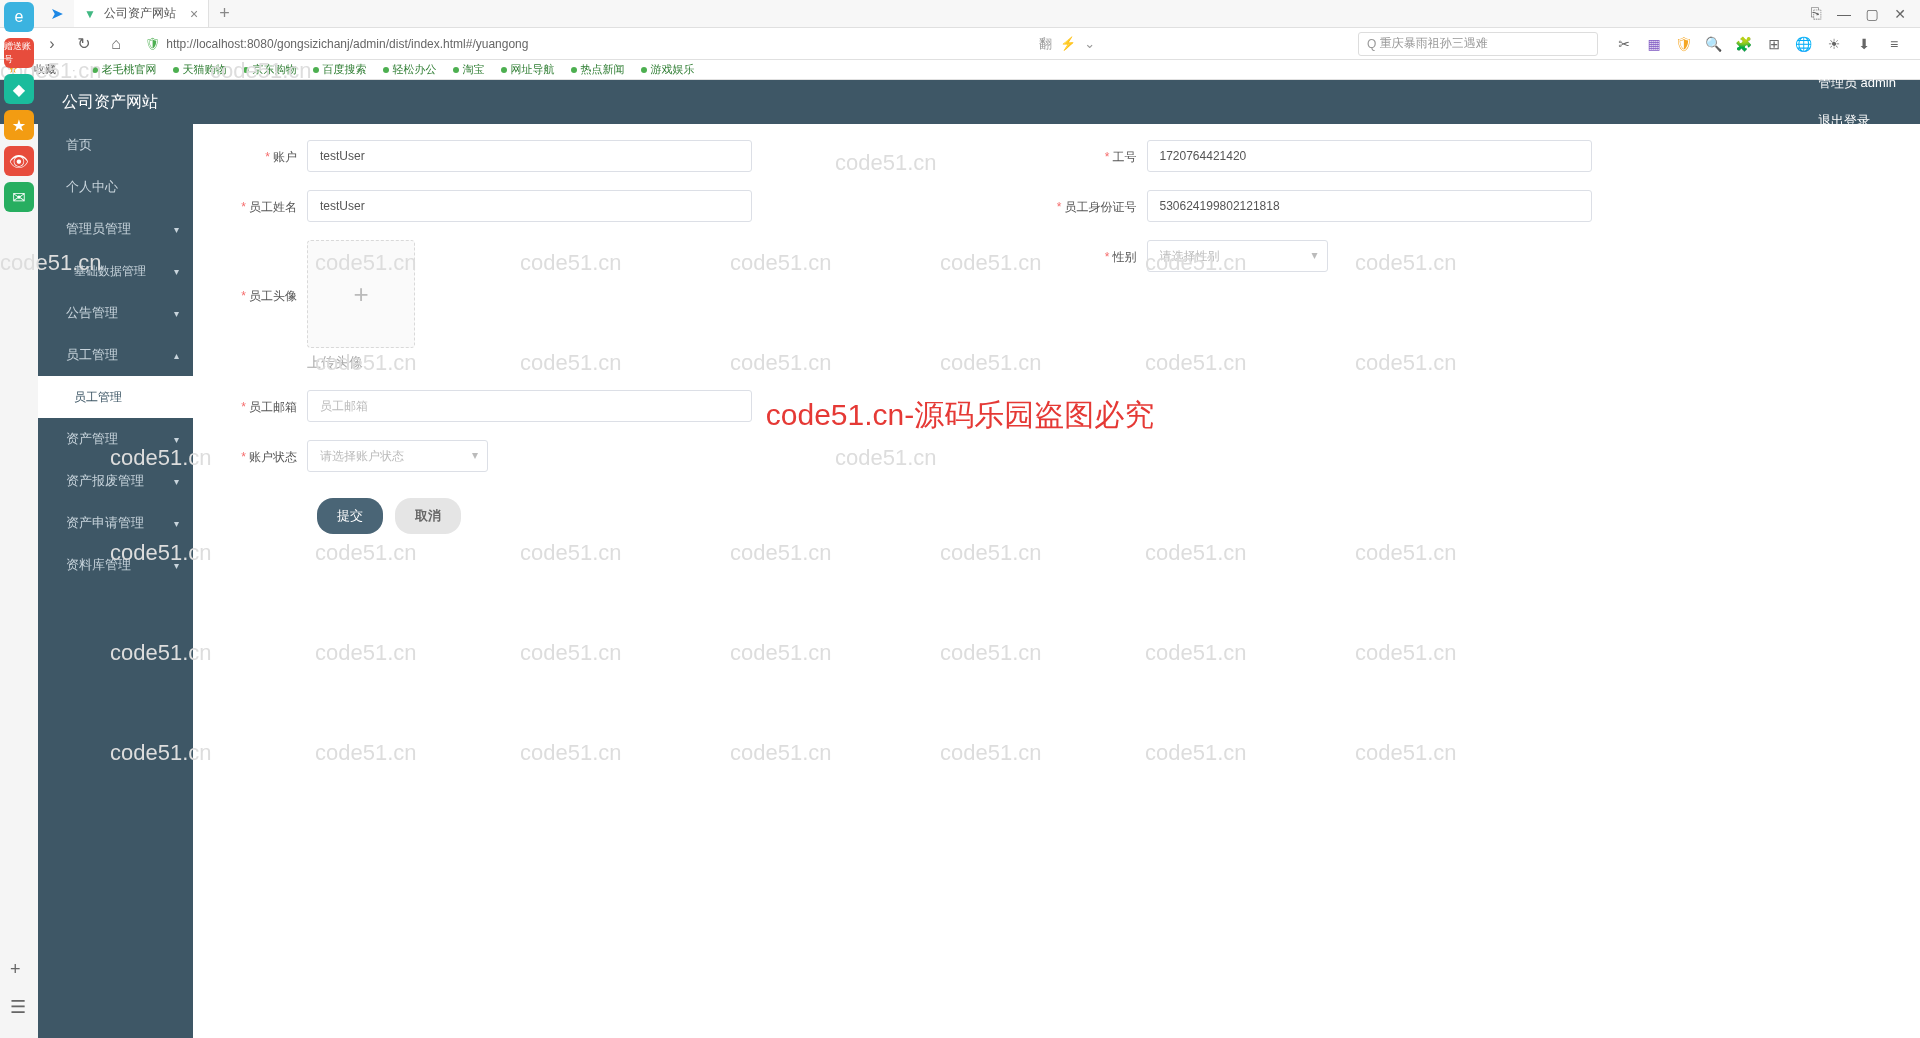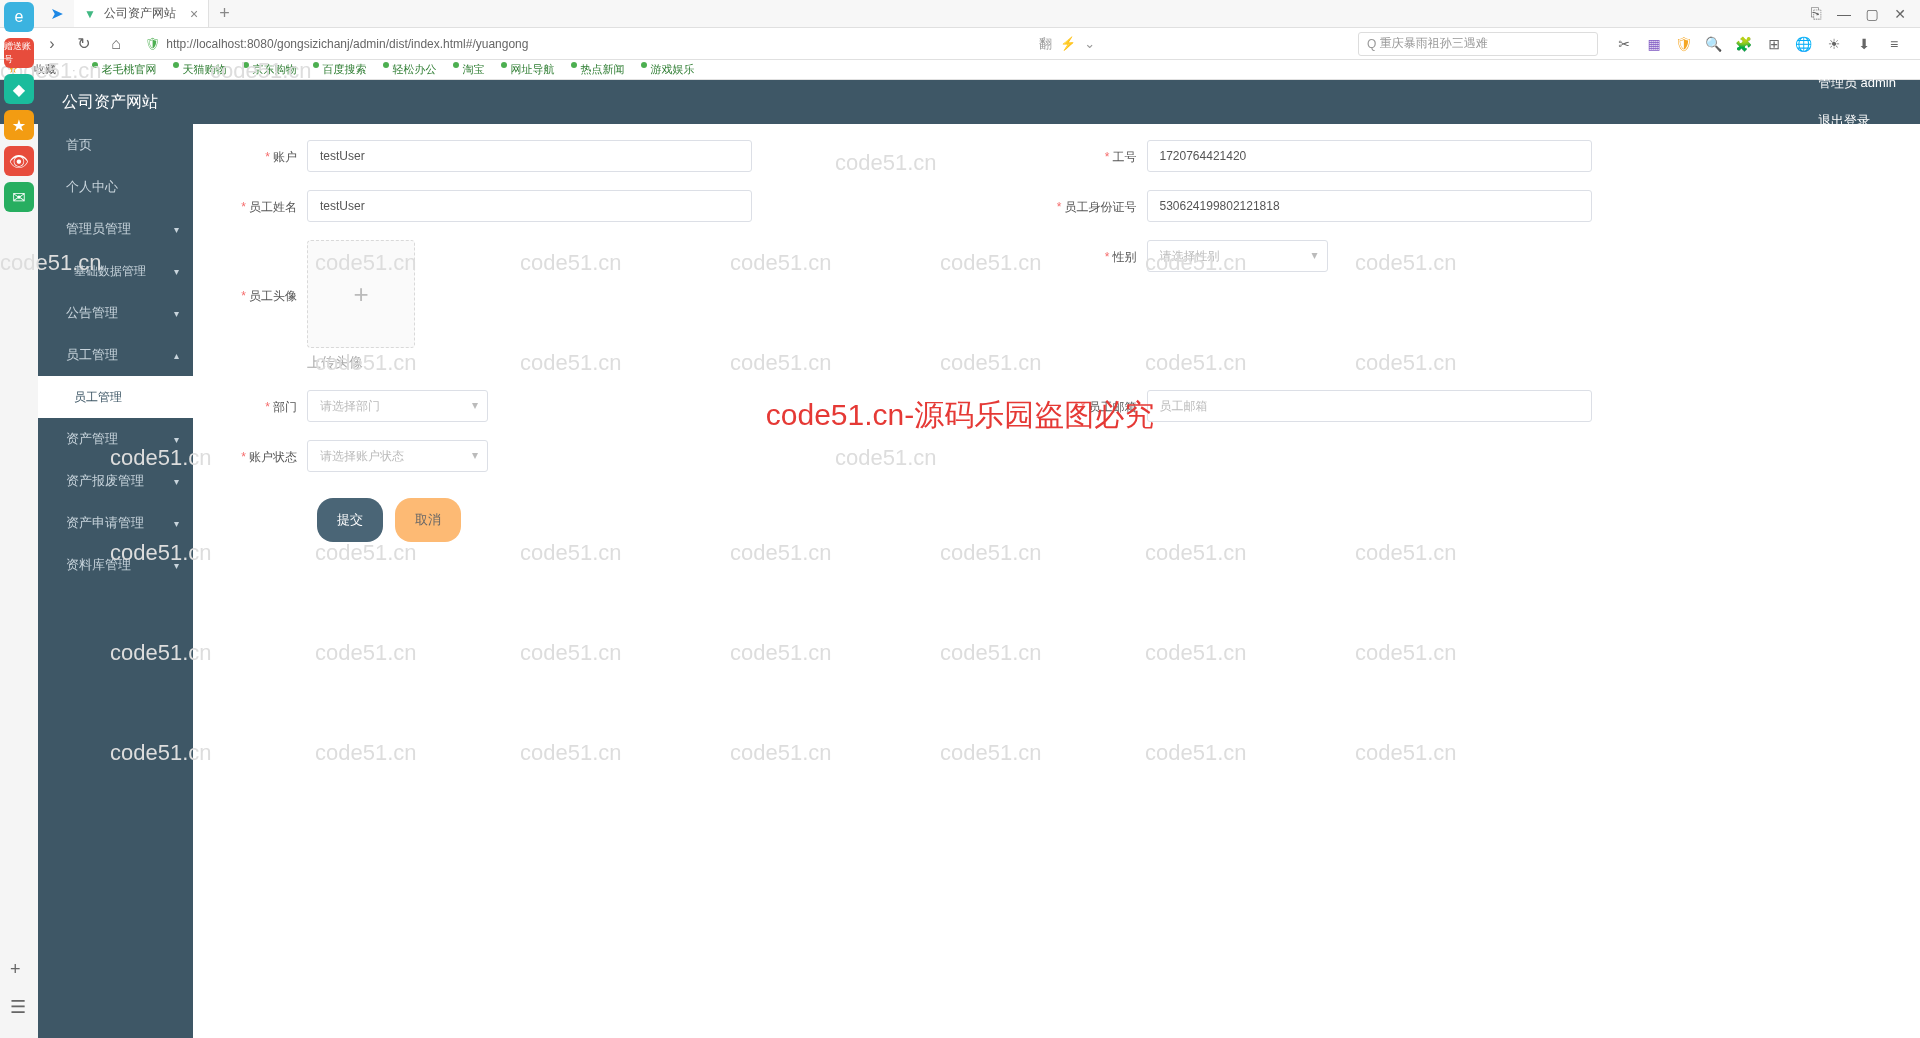--- a/index.html
+++ b/index.html
@@ -18,21 +18,21 @@
 .nav-bar { height: 32px; background: #fff; display: flex; align-items: center; padding: 0 8px; gap: 8px; border-bottom: 1px solid #e0e0e0; }
 .nav-btn { width: 24px; height: 24px; display: flex; align-items: center; justify-content: center; color: #666; cursor: pointer; font-size: 16px; }
 .url-bar { flex: 0 0 640px; height: 24px; display: flex; align-items: center; padding: 0 8px; font-size: 12px; color: #666; background: #fff; border: 1px solid transparent; }
 .url-bar .shield { color: #4caf50; margin-right: 6px; }
 .search-box { flex: 0 0 240px; height: 24px; border: 1px solid #ddd; border-radius: 3px; display: flex; align-items: center; padding: 0 8px; font-size: 12px; color: #999; margin-left: auto; }
 .toolbar-icons { display: flex; gap: 10px; padding: 0 8px; }
 .toolbar-icons span { width: 20px; height: 20px; display: flex; align-items: center; justify-content: center; color: #666; font-size: 14px; cursor: pointer; }
 
 .bookmarks { height: 20px; background: #fff; display: flex; align-items: center; padding: 0 8px; gap: 16px; font-size: 11px; color: #555; border-bottom: 1px solid #e0e0e0; }
 .bookmarks .star { color: #f5a623; }
-.bookmarks a { color: #2e7d32; text-decoration: none; display: flex; align-items: flex-start; gap: 4px; }
+.bookmarks a { color: #2e7d32; text-decoration: none; display: flex; align-items: center; gap: 4px; }
 .bookmarks .dot { width: 6px; height: 6px; border-radius: 50%; background: #4caf50; }
 
 
 .os-sidebar { position: absolute; left: 0; top: 0; width: 38px; height: 100%; background: transparent; display: flex; flex-direction: column; gap: 6px; padding-top: 2px; z-index: 5; }
 .os-icon { width: 30px; height: 30px; margin-left: 4px; border-radius: 6px; display: flex; align-items: center; justify-content: center; font-size: 16px; color: #fff; }
 .os-ie { background: #3bb3e0; }
 .os-red { background: #e74c3c; font-size: 9px; }
 .os-cyan { background: #1abc9c; }
 .os-yellow { background: #f39c12; }
 .os-weibo { background: #e74c3c; }
@@ -64,23 +64,23 @@
 .form-input { flex: 0 0 445px; height: 32px; border: 1px solid #dcdfe6; border-radius: 3px; padding: 0 12px; font-size: 12px; color: #555; outline: none; }
 .form-input.short { flex: 0 0 160px; }
 .form-input::placeholder { color: #bbb; }
 .select-wrap { position: relative; display: inline-block; }
 .select-wrap::after { content: '▾'; position: absolute; right: 10px; top: 8px; color: #bbb; font-size: 12px; pointer-events: none; }
 
 .upload-box { width: 108px; height: 108px; border: 1px dashed #d9d9d9; border-radius: 4px; display: flex; align-items: center; justify-content: center; color: #bbb; font-size: 26px; cursor: pointer; background: #fafafa; }
 .upload-hint { font-size: 14px; color: #aaa; margin-top: 6px; }
 
 .btn-row { padding-left: 100px; display: flex; gap: 12px; margin-top: 8px; }
-.btn { height: 44px; padding: 0 20px; border-radius: 16px; border: none; font-size: 13px; cursor: pointer; }
+.btn { height: 36px; padding: 0 20px; border-radius: 16px; border: none; font-size: 13px; cursor: pointer; }
 .btn-primary { background: #4a6576; color: #fff; }
-.btn-default { background: #fdba74; color: #666; }
+.btn-default { background: #e5e5e5; color: #666; font-weight: bold; }
 
 
 .watermark { position: absolute; color: #ddd; font-size: 22px; pointer-events: none; z-index: 1; font-family: Arial; }
 .wm-red { position: absolute; color: #e53935; font-size: 30px; font-weight: 500; z-index: 3; pointer-events: none; left: 50%; transform: translateX(-50%); top: 395px; font-family: "SimHei", sans-serif; }
 
 .bottom-left { position: absolute; left: 10px; bottom: 20px; display: flex; flex-direction: column; gap: 16px; color: #666; font-size: 18px; }
 </style>
 </head>
 <body>
 
@@ -304,24 +304,20 @@
               <span>+</span>
             </div>
           <div class="upload-hint">上传头像</div>
         </div>
       </div>
       <div class="form-row">
         <div class="form-label"><span class="req">*</span><span>性别</span></div>
         <div class="select-wrap"><input class="form-input short" readonly="" placeholder="请选择性别" style=""></div>
       </div>
       <div class="form-row">
-        <div class="form-label"><span class="req">*</span><span>部门</span></div>
-        <div class="select-wrap"><input class="form-input short" readonly="" placeholder="请选择部门" style=""></div>
-      </div>
-      <div class="form-row">
         <div class="form-label"><span class="req">*</span><span>员工邮箱</span></div>
         <input class="form-input" placeholder="员工邮箱" style="">
       </div>
       <div class="form-row full">
         <div class="form-label"><span class="req">*</span><span>账户状态</span></div>
         <div class="select-wrap"><input class="form-input short" readonly="" placeholder="请选择账户状态" style=""></div>
       </div>
       <div class="form-row full">
         <div class="btn-row">
           <button class="btn btn-primary">提交</button>

